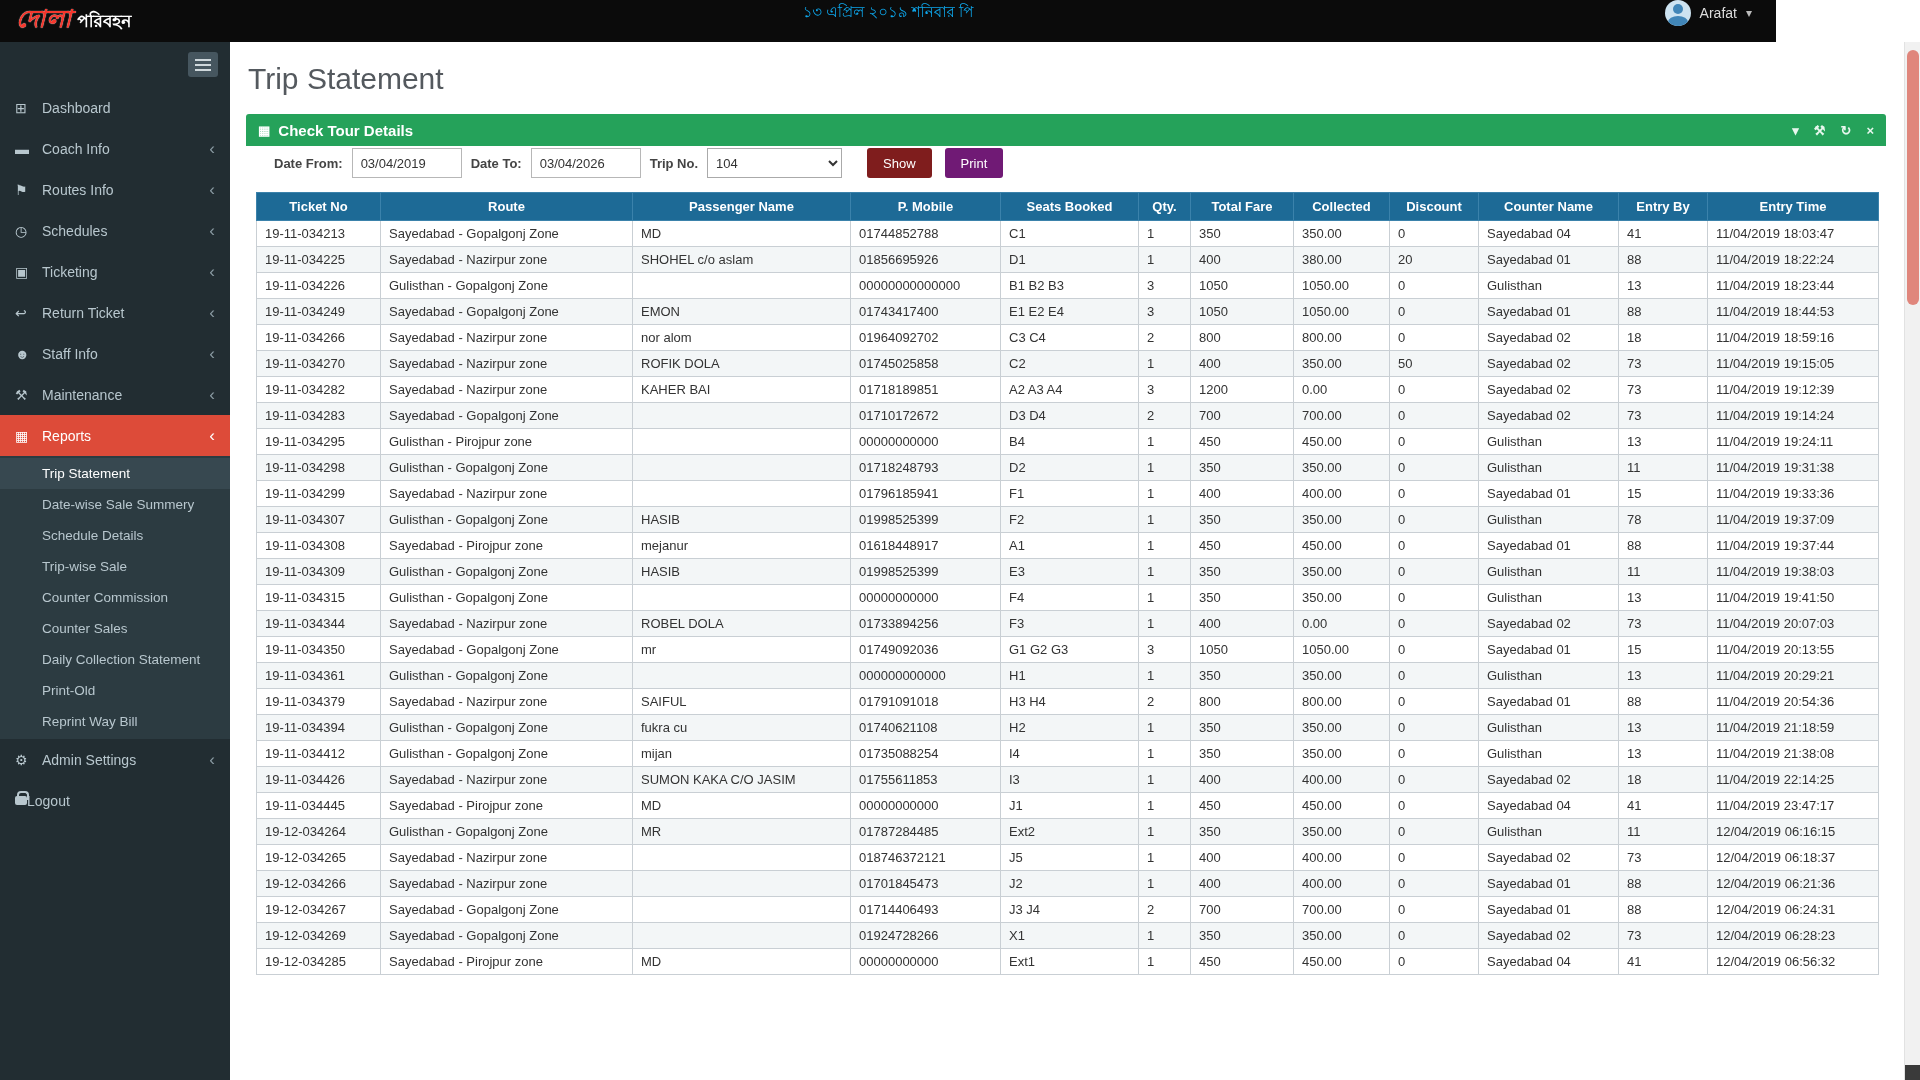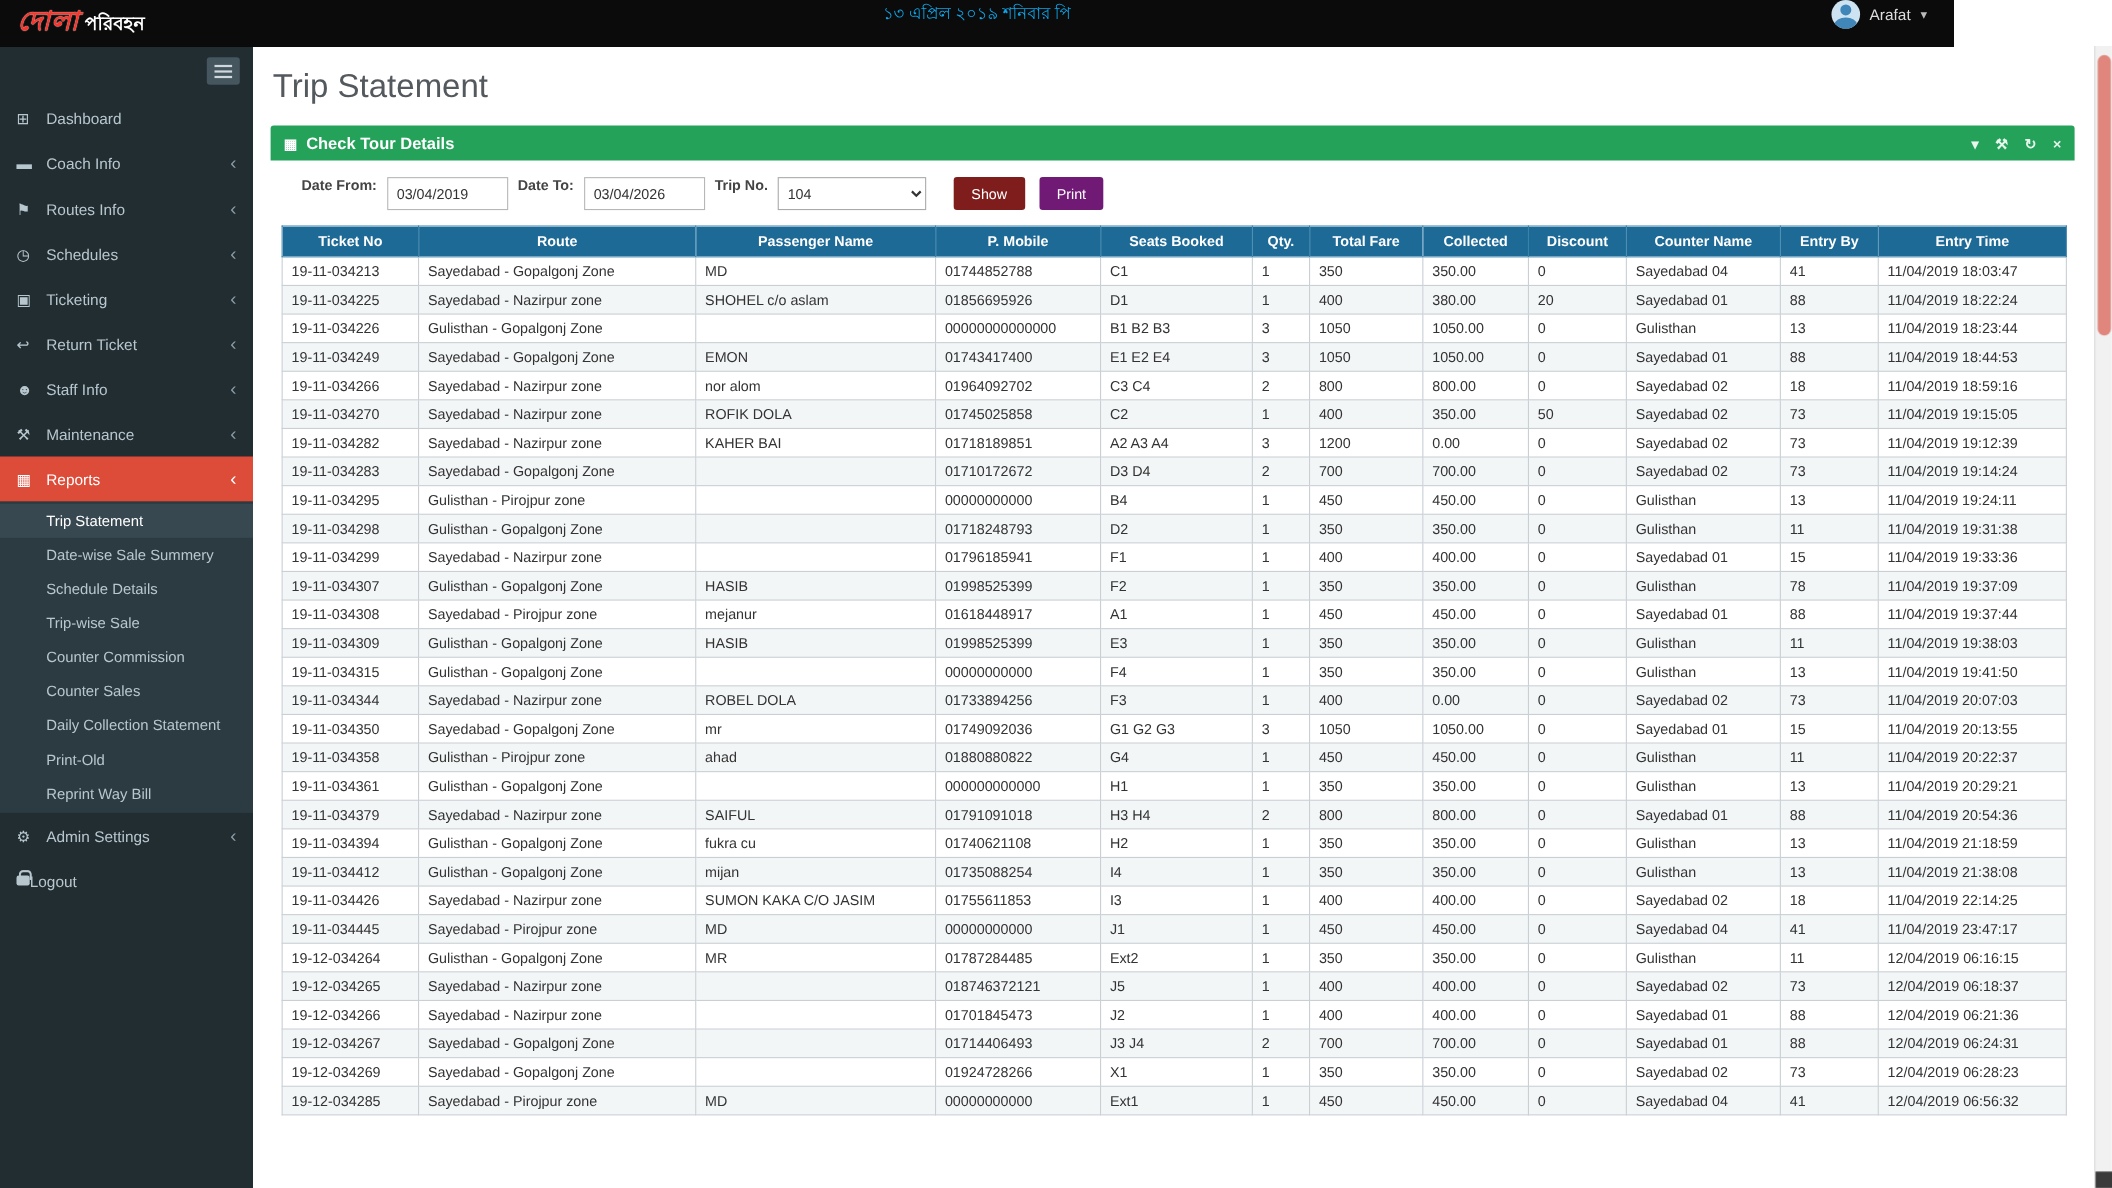--- a/index.html
+++ b/index.html
@@ -49,21 +49,21 @@
   
   .main{margin-left:230px;margin-top:42px;padding:0 36px 0 16px;height:1038px;overflow:hidden}
   h1.page-title{font-size:30px;font-weight:300;color:#54595e;margin:20px 0 18px 2px}
   .panel{width:1640px;background:#fff}
   .panel-header{height:32px;background:#25a25a;color:#fff;display:flex;align-items:center;
     padding:0 12px;border-radius:3px 3px 0 0;font-size:15px;font-weight:bold}
   .panel-title-icon{margin-right:8px;font-size:13px}
   .panel-tools{margin-left:auto;display:flex;gap:15px;font-size:13px;align-items:center}
   .panel-tools span{cursor:pointer;color:#e8f7ee}
 
-  .filter-bar{display:flex;gap:9px;padding:15px 0 14px 28px;font-size:13px}
+  .filter-bar{display:flex;align-items:center;gap:9px;padding:2px 0 14px 28px;font-size:13px}
   .f-label{font-weight:bold;color:#444}
   .f-input{width:110px;height:30px;border:1px solid #b7b7b7;padding:0 8px;font-size:13px;
     color:#333;font-family:"Liberation Sans",sans-serif}
   .f-select{width:135px;height:30px;border:1px solid #aaa;font-size:13px;color:#333;
     background:#fff;padding:0 4px;font-family:"Liberation Sans",sans-serif}
   .btn{height:30px;padding:0 16px;border:none;border-radius:3px;color:#fff;font-size:13px;
     cursor:pointer;font-family:"Liberation Sans",sans-serif}
   .btn-show{background:#7f1d1d;margin-left:16px}
   .btn-print{background:#701a75;margin-left:4px}
 
@@ -469,34 +469,20 @@
             <td>G1 G2 G3</td>
             <td>3</td>
             <td>1050</td>
             <td>1050.00</td>
             <td>0</td>
             <td>Sayedabad 01</td>
             <td>15</td>
             <td>11/04/2019 20:13:55</td>
           </tr>
           <tr>
-            <td>19-11-034358</td>
-            <td>Gulisthan - Pirojpur zone</td>
-            <td>ahad</td>
-            <td>01880880822</td>
-            <td>G4</td>
-            <td>1</td>
-            <td>450</td>
-            <td>450.00</td>
-            <td>0</td>
-            <td>Gulisthan</td>
-            <td>11</td>
-            <td>11/04/2019 20:22:37</td>
-          </tr>
-          <tr>
             <td>19-11-034361</td>
             <td>Gulisthan - Gopalgonj Zone</td>
             <td></td>
             <td>000000000000</td>
             <td>H1</td>
             <td>1</td>
             <td>350</td>
             <td>350.00</td>
             <td>0</td>
             <td>Gulisthan</td>

